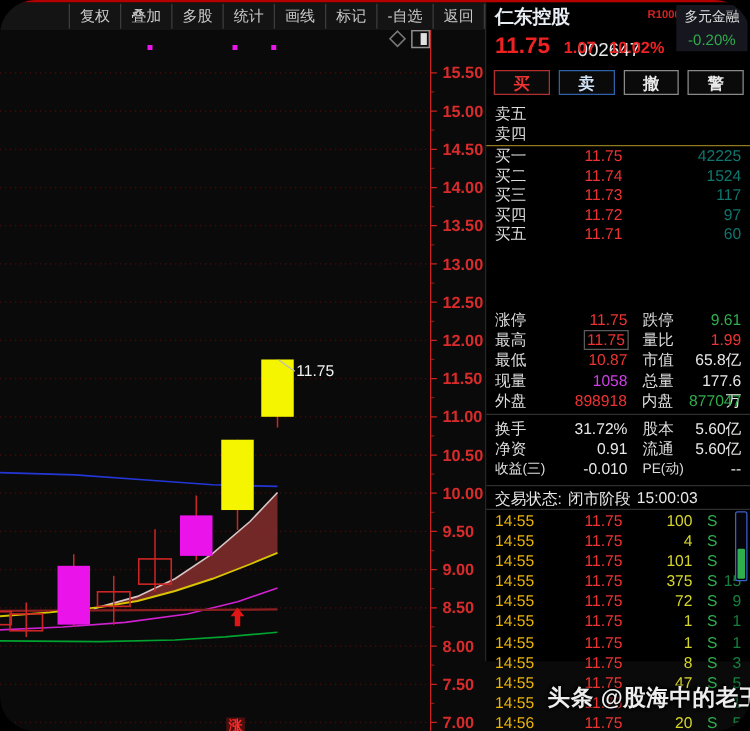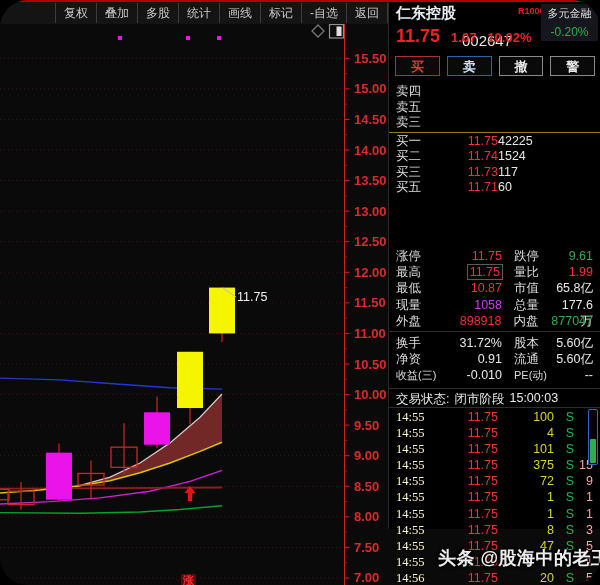--- a/index.html
+++ b/index.html
@@ -32,45 +32,45 @@
                  line-height:17px; cursor:pointer; }
   .b-buy    { border:1px solid #b03030; color:#ee3333; }
   .b-sell   { border:1px solid #2e62a8; color:#cfe0f5; }
   .b-cancel { border:1px solid #8a8a8a; color:#e8e8e8; }
   .b-alert  { border:1px solid #8a8a8a; color:#e8e8e8; }
 
   #book { position:absolute; top:82px; left:0; right:0; }
   .bk-row { display:flex; height:15.5px; line-height:15.5px; font-size:12.5px; padding:0 7px; }
   .bk-label { width:36px; color:#dddddd; }
   .bk-price { width:66px; text-align:right; color:#ee3333; }
-  .bk-vol { flex:1; color:#e5e5e5; }
+  .bk-vol { flex:1; text-align:right; color:#0f766e; }
   .bk-div { border-top:1px solid #8f7a1f; margin:1px 0; }
 
   #statsA { position:absolute; top:246px; left:0; right:0; }
   #statsB { position:absolute; top:333px; left:0; right:0; }
   .st-row { display:flex; height:16.2px; line-height:16.2px; font-size:12.5px; padding:0 7px; }
   .st-l1 { width:48px; color:#dddddd; }
   .st-v1 { width:58px; text-align:right; }
   .st-l2 { width:50px; padding-left:12px; color:#dddddd; }
   .st-v2 { flex:1; text-align:right; }
   .small-lbl { font-size:11px; }
   .red { color:#ee3333; } .green { color:#2fae4e; } .white { color:#e8e8e8; }
   .purple { color:#cf3fe8; }
   .boxed { outline:1px solid #5a5a5a; padding:0 2px; }
 
   .hdiv { position:absolute; left:0; right:0; border-top:1px solid #2e2e2e; }
   .session { position:absolute; top:389px; left:7px; display:flex; gap:5px;
              font-size:12.5px; color:#e8e8e8; white-space:nowrap; }
   #trades { position:absolute; top:407px; left:0; right:0; }
   .t-row { display:flex; height:16.1px; line-height:16.1px; font-size:12.5px; padding:0 7px; }
-  .t-time { width:40px; color:#fef9c3;font-family:Liberation Serif, serif; }
+  .t-time { width:40px; color:#eab308; }
   .t-price { width:62px; text-align:right; color:#ee3333; }
   .t-vol { width:56px; text-align:right; color:#d6d62a; }
   .t-flag { width:20px; text-align:right; color:#2fae4e; }
-  .t-count { flex:1; text-align:right; color:#fca5a5; }
+  .t-count { flex:1; text-align:right; color:#15803d; }
   .sbar { position:absolute; left:199px; top:407px; width:10px; height:56px;
           border:1px solid #3a62c8; background:#04040a; border-radius:2px; }
   .sthumb { position:absolute; left:1px; right:1px; bottom:1px; height:24px;
             background:#2fae4e; border-radius:1px; }
   .watermark { position:absolute; left:438px; top:546px; z-index:5; font-size:18px;
                font-weight:bold; color:#ededed; letter-spacing:0.5px; white-space:nowrap;
                text-shadow:0 0 3px #000, 1px 1px 2px #000, -1px -1px 2px #000; }
 </style>
 </head>
 <body>
@@ -212,49 +212,49 @@
       <span class="sm">10.02%</span>
     </div>
     <div class="btns">
       <button class="b-buy">买</button>
       <button class="b-sell">卖</button>
       <button class="b-cancel">撤</button>
       <button class="b-alert">警</button>
     </div>
     <div id="book">
         <div class="bk-row">
+          <span class="bk-label">卖五</span>
+          <span class="bk-price"></span>
+          <span class="bk-vol"></span>
+        </div>
+        <div class="bk-row">
           <span class="bk-label">卖四</span>
           <span class="bk-price"></span>
           <span class="bk-vol"></span>
         </div>
-        <div class="bk-row">
-          <span class="bk-label">卖五</span>
-          <span class="bk-price"></span>
-          <span class="bk-vol"></span>
-        </div>
-        <div class="bk-row">
-          <span class="bk-label">卖三</span>
-          <span class="bk-price"></span>
-          <span class="bk-vol"></span>
-        </div>
         <div class="bk-div"></div>
         <div class="bk-row">
           <span class="bk-label">买一</span>
           <span class="bk-price">11.75</span>
           <span class="bk-vol">42225</span>
         </div>
         <div class="bk-row">
           <span class="bk-label">买二</span>
           <span class="bk-price">11.74</span>
           <span class="bk-vol">1524</span>
         </div>
         <div class="bk-row">
           <span class="bk-label">买三</span>
           <span class="bk-price">11.73</span>
           <span class="bk-vol">117</span>
+        </div>
+        <div class="bk-row">
+          <span class="bk-label">买四</span>
+          <span class="bk-price">11.72</span>
+          <span class="bk-vol">97</span>
         </div>
         <div class="bk-row">
           <span class="bk-label">买五</span>
           <span class="bk-price">11.71</span>
           <span class="bk-vol">60</span>
         </div>
       </div>
     <div id="statsA">
         <div class="st-row">
           <span class="st-l1">涨停</span>

